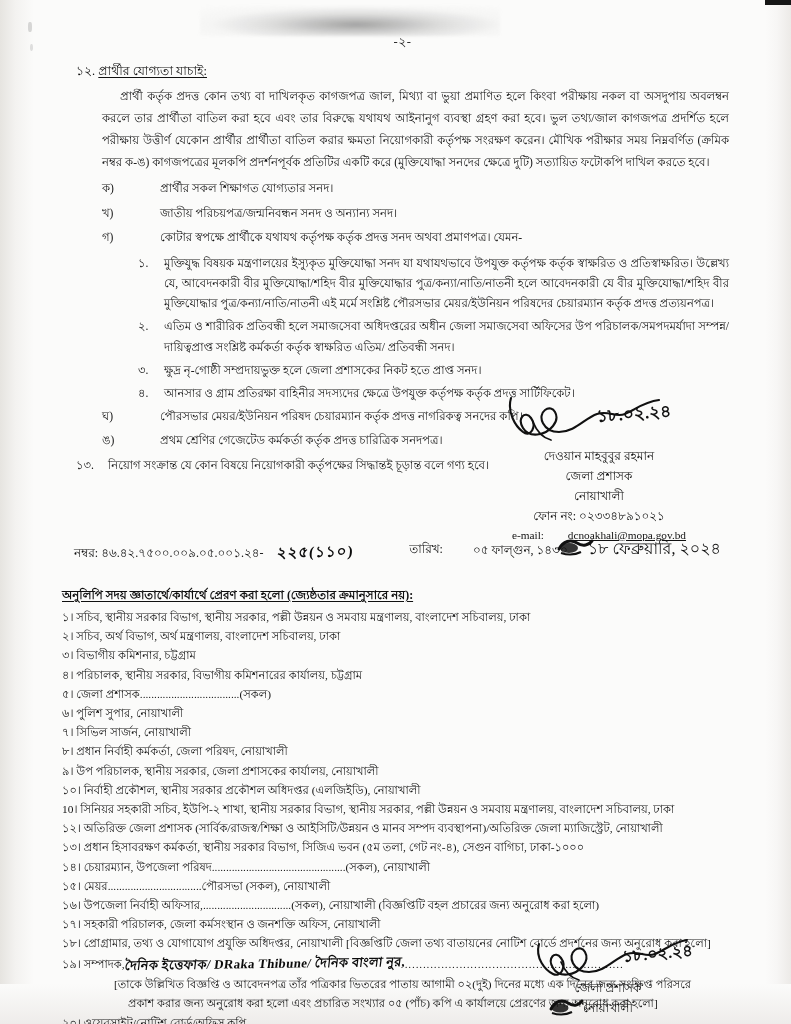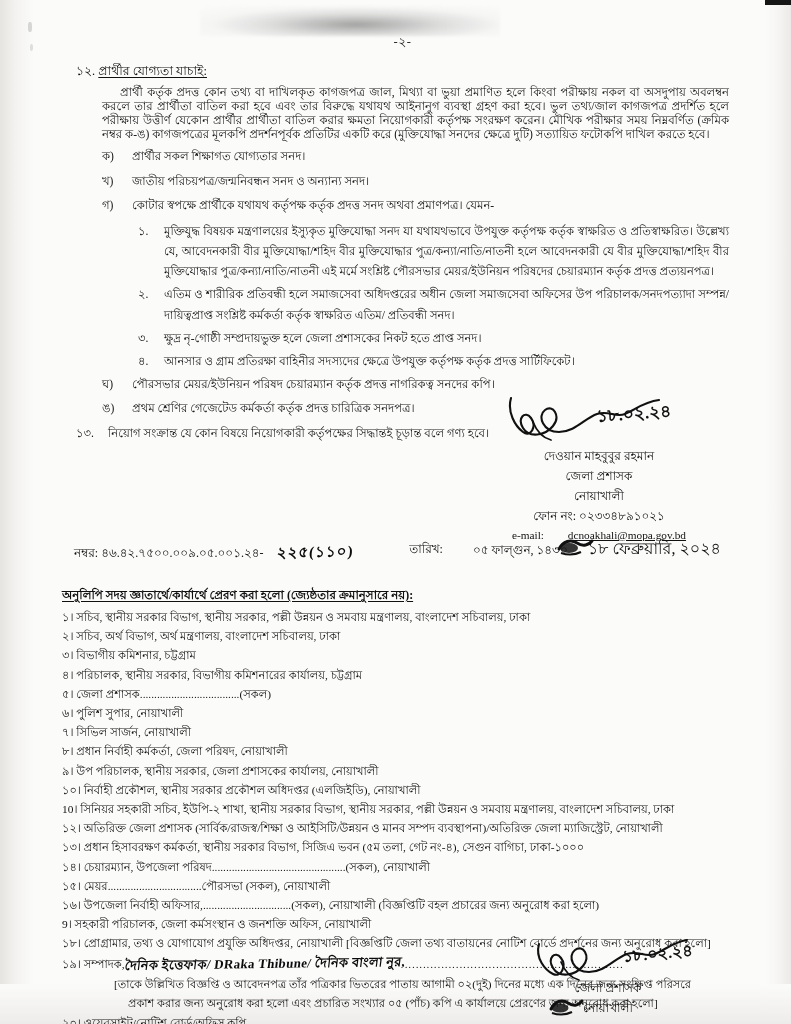--- a/index.html
+++ b/index.html
@@ -75,41 +75,41 @@
     margin: 9px 0 4px 0;
     color: #101010;
   }
   .sec-title .und {
     text-decoration: underline;
     text-underline-offset: 2px;
   }
 
   .para {
     font-size: 11.6px;
-    line-height: 14px;
+    line-height: 22px;
     text-align: justify;
     text-justify: inter-word;
     margin: 0 0 5px 0;
     padding-left: 26px;
     text-indent: 18px;
     color: #131313;
   }
 
   .lvl1-list { margin: 2px 0 0 0; padding: 0; list-style: none; }
   .lvl1-item {
     display: flex;
     align-items: flex-start;
     font-size: 11.6px;
     line-height: 20.5px;
     margin-bottom: 4px;
     padding-left: 26px;
     color: #131313;
   }
   .lvl1-marker { flex: 0 0 30px; }
-  .lvl1-text { flex: 1 1 auto; text-align: justify; }
+  .lvl1-text { flex: 1 1 auto; text-align: justify; margin-left: 28px; }
 
   .lvl2-list { margin: 2px 0 3px 0; padding: 0; list-style: none; }
   .lvl2-item {
     display: flex;
     align-items: flex-start;
     font-size: 11.5px;
     line-height: 20.3px;
     margin-bottom: 3px;
     padding-left: 62px;
     color: #131313;
@@ -289,21 +289,21 @@
       </li>
     </ul>
 
     <ul class="lvl2-list">
       <li class="lvl2-item">
         <span class="lvl2-marker">১.</span>
         <span class="lvl2-text">মুক্তিযুদ্ধ বিষয়ক মন্ত্রণালয়ের ইস্যুকৃত মুক্তিযোদ্ধা সনদ যা যথাযথভাবে উপযুক্ত কর্তৃপক্ষ কর্তৃক স্বাক্ষরিত ও প্রতিস্বাক্ষরিত। উল্লেখ্য যে, আবেদনকারী বীর মুক্তিযোদ্ধা/শহিদ বীর মুক্তিযোদ্ধার পুত্র/কন্যা/নাতি/নাতনী হলে আবেদনকারী যে বীর মুক্তিযোদ্ধা/শহিদ বীর মুক্তিযোদ্ধার পুত্র/কন্যা/নাতি/নাতনী এই মর্মে সংশ্লিষ্ট পৌরসভার মেয়র/ইউনিয়ন পরিষদের চেয়ারম্যান কর্তৃক প্রদত্ত প্রত্যয়নপত্র।</span>
       </li>
       <li class="lvl2-item">
         <span class="lvl2-marker">২.</span>
-        <span class="lvl2-text">এতিম ও শারীরিক প্রতিবন্ধী হলে সমাজসেবা অধিদপ্তরের অধীন জেলা সমাজসেবা অফিসের উপ পরিচালক/সনদপত্যাদা সম্পন্ন/দায়িত্বপ্রাপ্ত সংশ্লিষ্ট কর্মকর্তা কর্তৃক স্বাক্ষরিত এতিম/ প্রতিবন্ধী সনদ।</span>
+        <span class="lvl2-text">এতিম ও শারীরিক প্রতিবন্ধী হলে সমাজসেবা অধিদপ্তরের অধীন জেলা সমাজসেবা অফিসের উপ পরিচালক/সমপদমর্যাদা সম্পন্ন/দায়িত্বপ্রাপ্ত সংশ্লিষ্ট কর্মকর্তা কর্তৃক স্বাক্ষরিত এতিম/ প্রতিবন্ধী সনদ।</span>
       </li>
       <li class="lvl2-item">
         <span class="lvl2-marker">৩.</span>
         <span class="lvl2-text">ক্ষুদ্র নৃ-গোষ্ঠী সম্প্রদায়ভুক্ত হলে জেলা প্রশাসকের নিকট হতে প্রাপ্ত সনদ।</span>
       </li>
       <li class="lvl2-item">
         <span class="lvl2-marker">৪.</span>
         <span class="lvl2-text">আনসার ও গ্রাম প্রতিরক্ষা বাহিনীর সদস্যদের ক্ষেত্রে উপযুক্ত কর্তৃপক্ষ কর্তৃক প্রদত্ত সার্টিফিকেট।</span>
       </li>
     </ul>
@@ -382,21 +382,21 @@
       <li class="dist-item">৭। সিভিল সার্জন, নোয়াখালী</li>
       <li class="dist-item">৮। প্রধান নির্বাহী কর্মকর্তা, জেলা পরিষদ, নোয়াখালী</li>
       <li class="dist-item">৯। উপ পরিচালক, স্থানীয় সরকার, জেলা প্রশাসকের কার্যালয়, নোয়াখালী</li>
       <li class="dist-item">১০। নির্বাহী প্রকৌশল, স্থানীয় সরকার প্রকৌশল অধিদপ্তর (এলজিইডি), নোয়াখালী</li>
       <li class="dist-item">10। সিনিয়র সহকারী সচিব, ইউপি-২ শাখা, স্থানীয় সরকার বিভাগ, স্থানীয় সরকার, পল্লী উন্নয়ন ও সমবায় মন্ত্রণালয়, বাংলাদেশ সচিবালয়, ঢাকা</li>
       <li class="dist-item">১২। অতিরিক্ত জেলা প্রশাসক (সার্বিক/রাজস্ব/শিক্ষা ও আইসিটি/উন্নয়ন ও মানব সম্পদ ব্যবস্থাপনা)/অতিরিক্ত জেলা ম্যাজিস্ট্রেট, নোয়াখালী</li>
       <li class="dist-item">১৩। প্রধান হিসাবরক্ষণ কর্মকর্তা, স্থানীয় সরকার বিভাগ, সিজিএ ভবন (৫ম তলা, গেট নং-৪), সেগুন বাগিচা, ঢাকা-১০০০</li>
       <li class="dist-item">১৪। চেয়ারম্যান, উপজেলা পরিষদ...............................................(সকল), নোয়াখালী</li>
       <li class="dist-item">১৫। মেয়র.................................পৌরসভা (সকল), নোয়াখালী</li>
       <li class="dist-item">১৬। উপজেলা নির্বাহী অফিসার,...............................(সকল), নোয়াখালী (বিজ্ঞপ্তিটি বহল প্রচারের জন্য অনুরোধ করা হলো)</li>
-      <li class="dist-item">9। সহকারী পরিচালক, জেলা কর্মসংস্থান ও জনশক্তি অফিস, নোয়াখালী</li>
+      <li class="dist-item">১৭। সহকারী পরিচালক, জেলা কর্মসংস্থান ও জনশক্তি অফিস, নোয়াখালী</li>
       <li class="dist-item">১৮। প্রোগ্রামার, তথ্য ও যোগাযোগ প্রযুক্তি অধিদপ্তর, নোয়াখালী [বিজ্ঞপ্তিটি জেলা তথ্য বাতায়নের নোটিশ বোর্ডে প্রদর্শনের জন্য অনুরোধ করা হলো]</li>
       <li class="dist-item">
         <span>১৯। সম্পাদক,</span><span class="hand-news">দৈনিক ইত্তেফাক/ DRaka Thibune/ দৈনিক বাংলা নুর,</span><span class="dots">............................................................</span>
       </li>
     </ul>
     <div class="bracket-note">
       <span>[তাকে উল্লিখিত বিজ্ঞপ্তি ও আবেদনপত্র তাঁর পত্রিকার ভিতরের পাতায় আগামী ০২(দুই) দিনের মধ্যে এক দিনের জন্য সংক্ষিপ্ত পরিসরে</span>
       <span class="l2">প্রকাশ করার জন্য অনুরোধ করা হলো এবং প্রচারিত সংখ্যার ০৫ (পাঁচ) কপি এ কার্যালয়ে প্রেরণের জন্য অনুরোধ করা হলো]</span>
     </div>
     <div class="dist-item" style="margin-top:1px;">২০। ওয়েবসাইট/নোটিশ বোর্ড/অফিস কপি</div>

